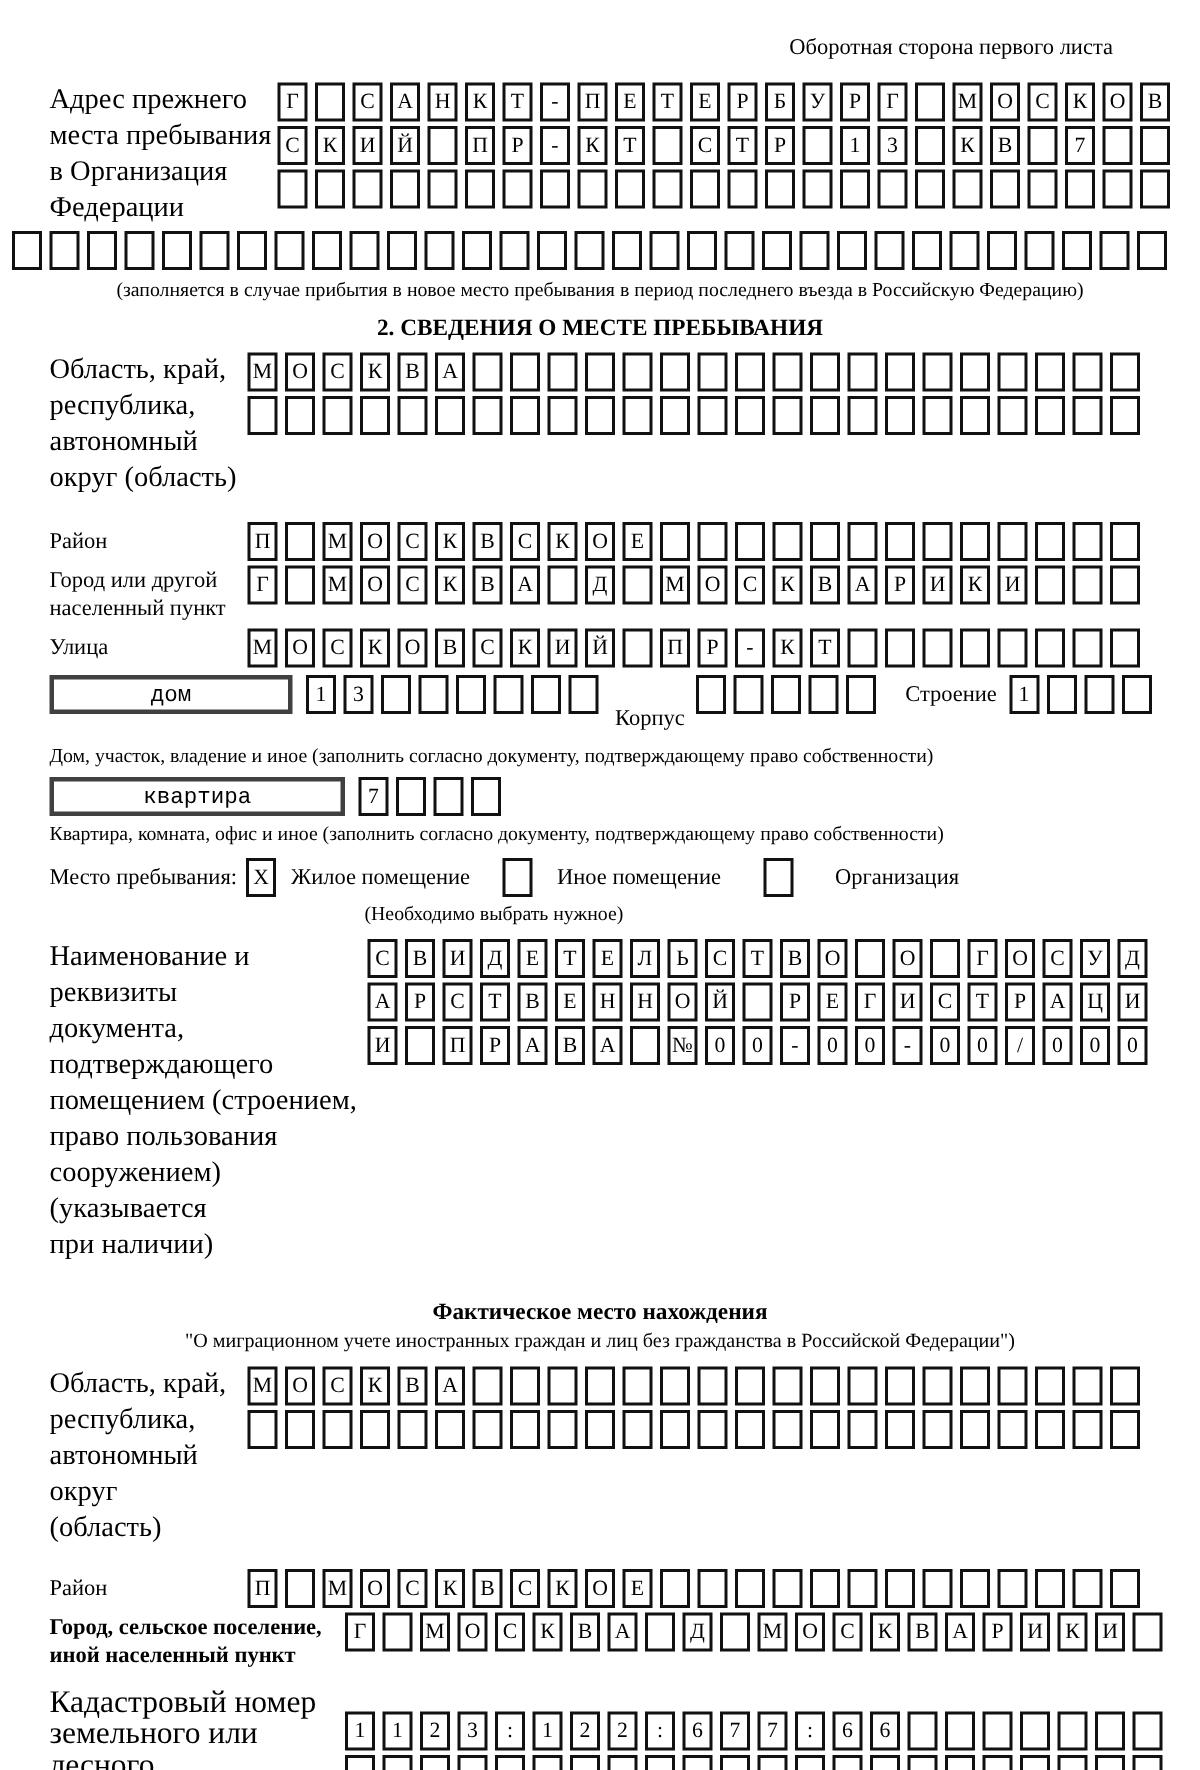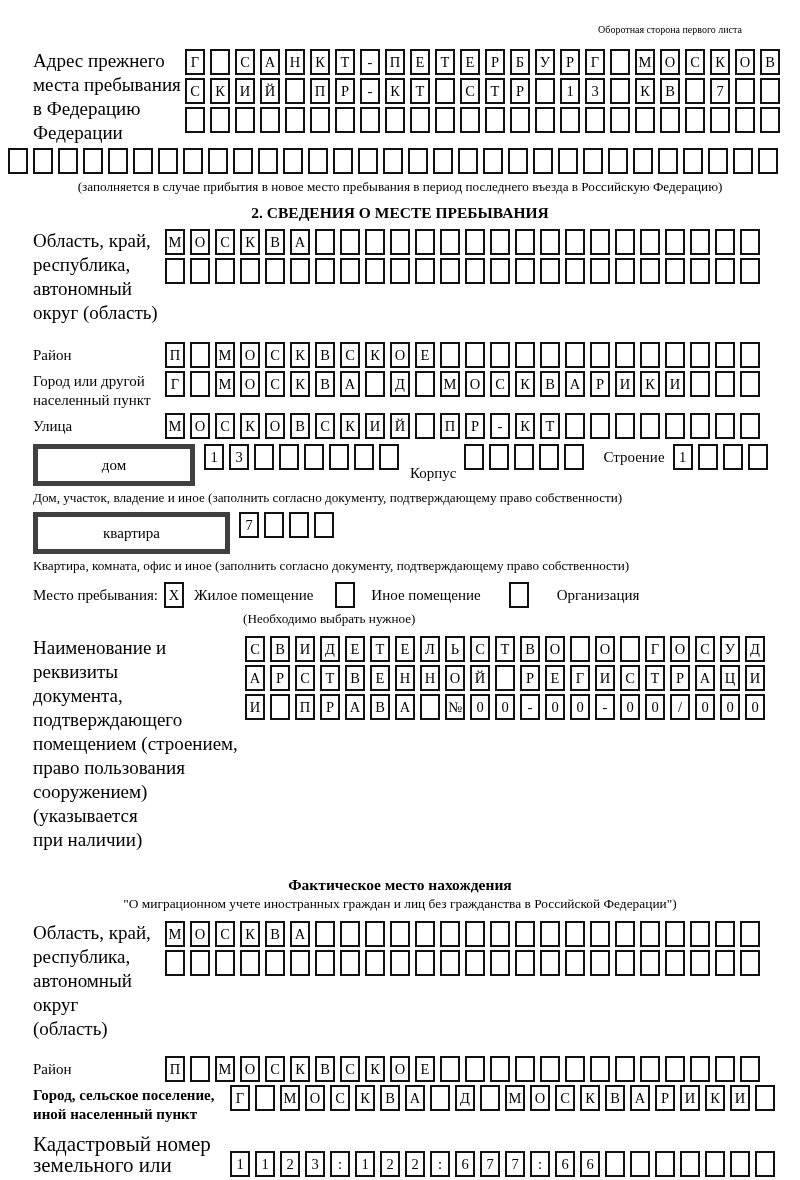--- a/index.html
+++ b/index.html
@@ -1,20 +1,20 @@
 <!DOCTYPE html>
 <html><head>
 <meta charset="utf-8">
 <style>
   html,body { margin:0; padding:0; background:#fff; }
   .page {
     position:relative; width:800px; height:1180px; background:#fff;
     color:#000; font-family:"Liberation Serif", serif; overflow:hidden;
   }
-  .hdr-note { text-align:right; padding:24px 58px 0 0; font-size:10px; }
+  .hdr-note { text-align:right; padding:24px 58px 0 0; font-size:15px; }
 
   .cell {
     box-sizing:border-box; flex:none; width:20px; height:26px;
     border:2px solid #111; margin-right:5px;
     display:flex; align-items:center; justify-content:center;
     font-size:14.5px; line-height:1;
   }
   .cell-row { display:flex; height:26px; }
   .rows { display:flex; flex-direction:column; gap:3px; }
   .lbl { font-size:19px; line-height:24px; }
@@ -33,22 +33,22 @@
   .frow { display:flex; margin-left:33px; }
   .w132 { width:132px; flex:none; }
   .w197 { width:197px; flex:none;font-weight:bold; }
   .mt-region1 { margin-top:7px; }
   .mt-district1 { margin-top:17px; }
   .mt3 { margin-top:3px; }
   .lbl-2line { font-size:15px; line-height:19px; padding-top:1px; }
 
   .house-row { display:flex; margin:5px 0 0 33px; align-items:flex-start; }
   .wide-box {
-    box-sizing:border-box; flex:none; height:42px; border:5px solid #404040;
-    display:flex; align-items:center; justify-content:center; font-size:15px;
+    box-sizing:border-box; flex:none; height:26px; border:3px solid #404040;
+    display:flex; align-items:center; justify-content:center; font-size:15px;font-family:Liberation Mono, monospace;
   }
   .box-dom { width:162px; margin-right:9px; }
   .box-kv  { width:197px; margin-right:9px; }
   .inline-lbl { font-size:15px; line-height:26px; flex:none; }
   .lbl-korpus { margin:16px 8px 0 6px; }
   .lbl-stroenie { margin:0 8px 0 14px; }
   .note-under { margin:4px 0 0 33px; }
 
   .stay-row { display:flex; align-items:center; margin:8px 0 0 33px; font-size:15px; }
   .stay-row .cell { margin:0; }
@@ -76,21 +76,21 @@
 <body>
 
 <div class="page">
 
   <div class="hdr-note">Оборотная сторона первого листа</div>
 
   <div class="addr-wrap">
     <div class="addr-label lbl">
       <div>Адрес прежнего</div>
       <div>места пребывания</div>
-      <div>в Федерацию</div>
+      <div>в Организация</div>
       <div>Федерации</div>
     </div>
     <div class="rows">
       <div class="cell-row">
           <span class="cell">Г</span>
           <span class="cell"></span>
           <span class="cell">С</span>
           <span class="cell">А</span>
           <span class="cell">Н</span>
           <span class="cell">К</span>

